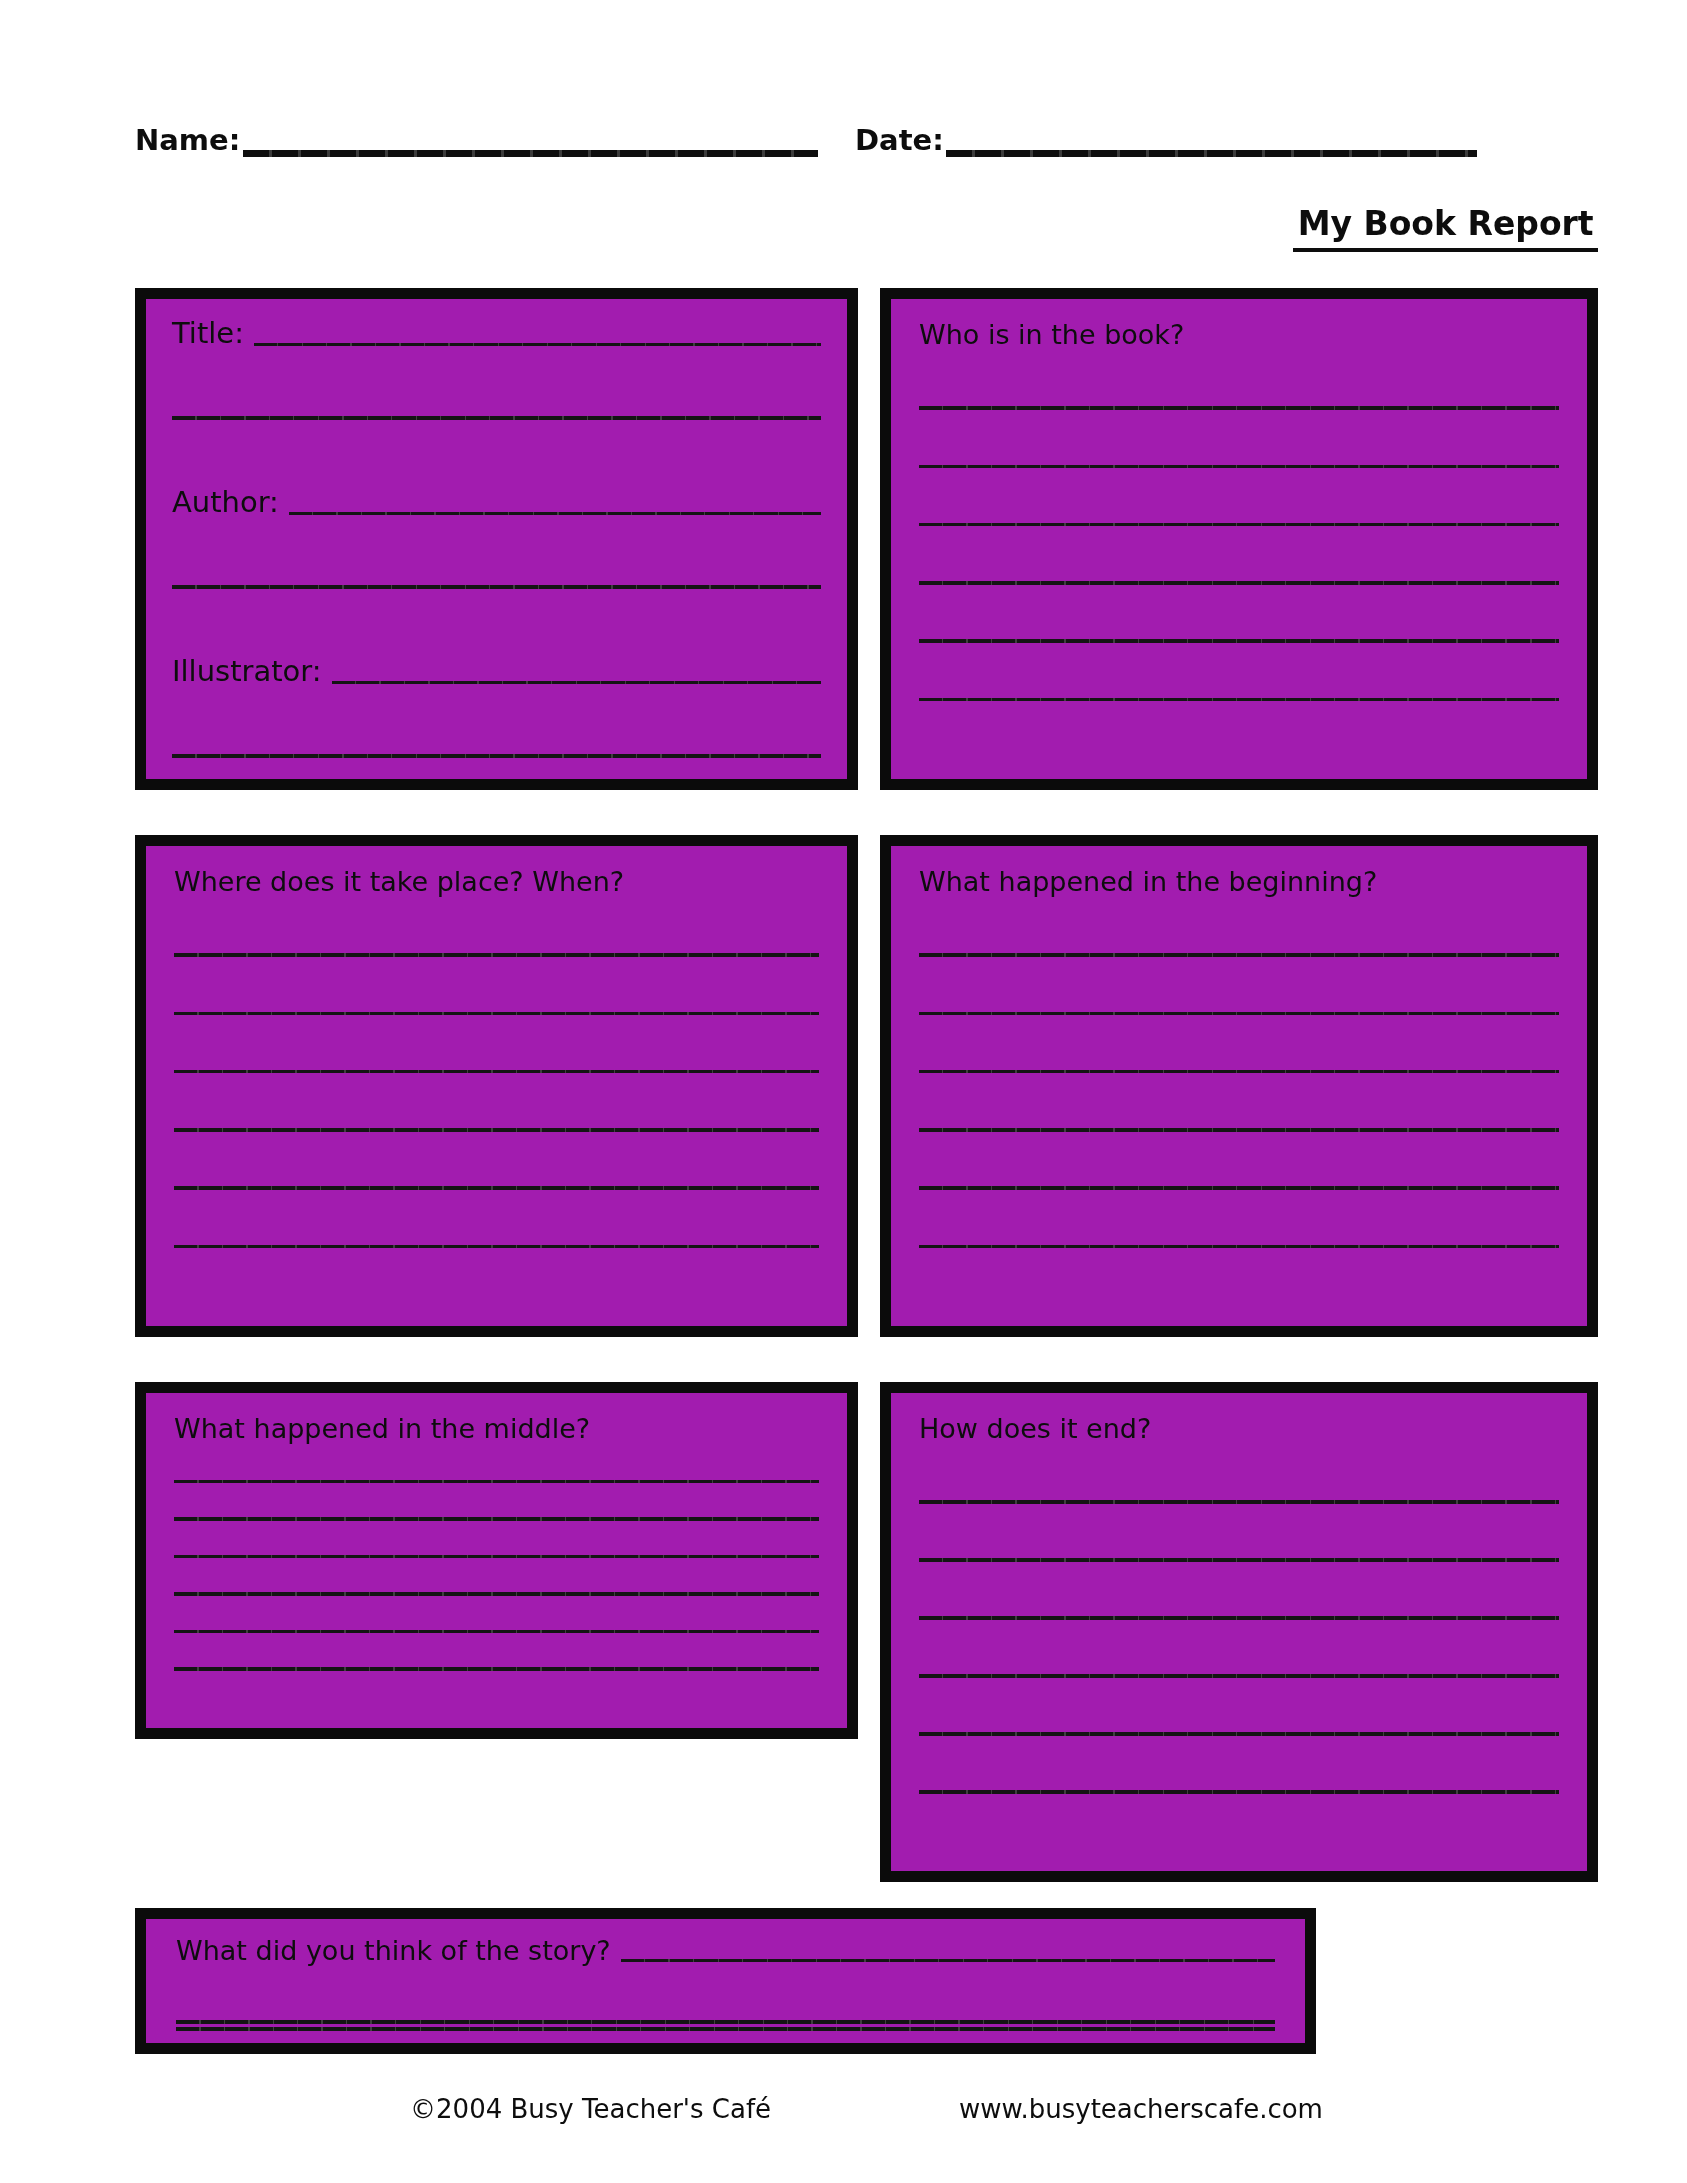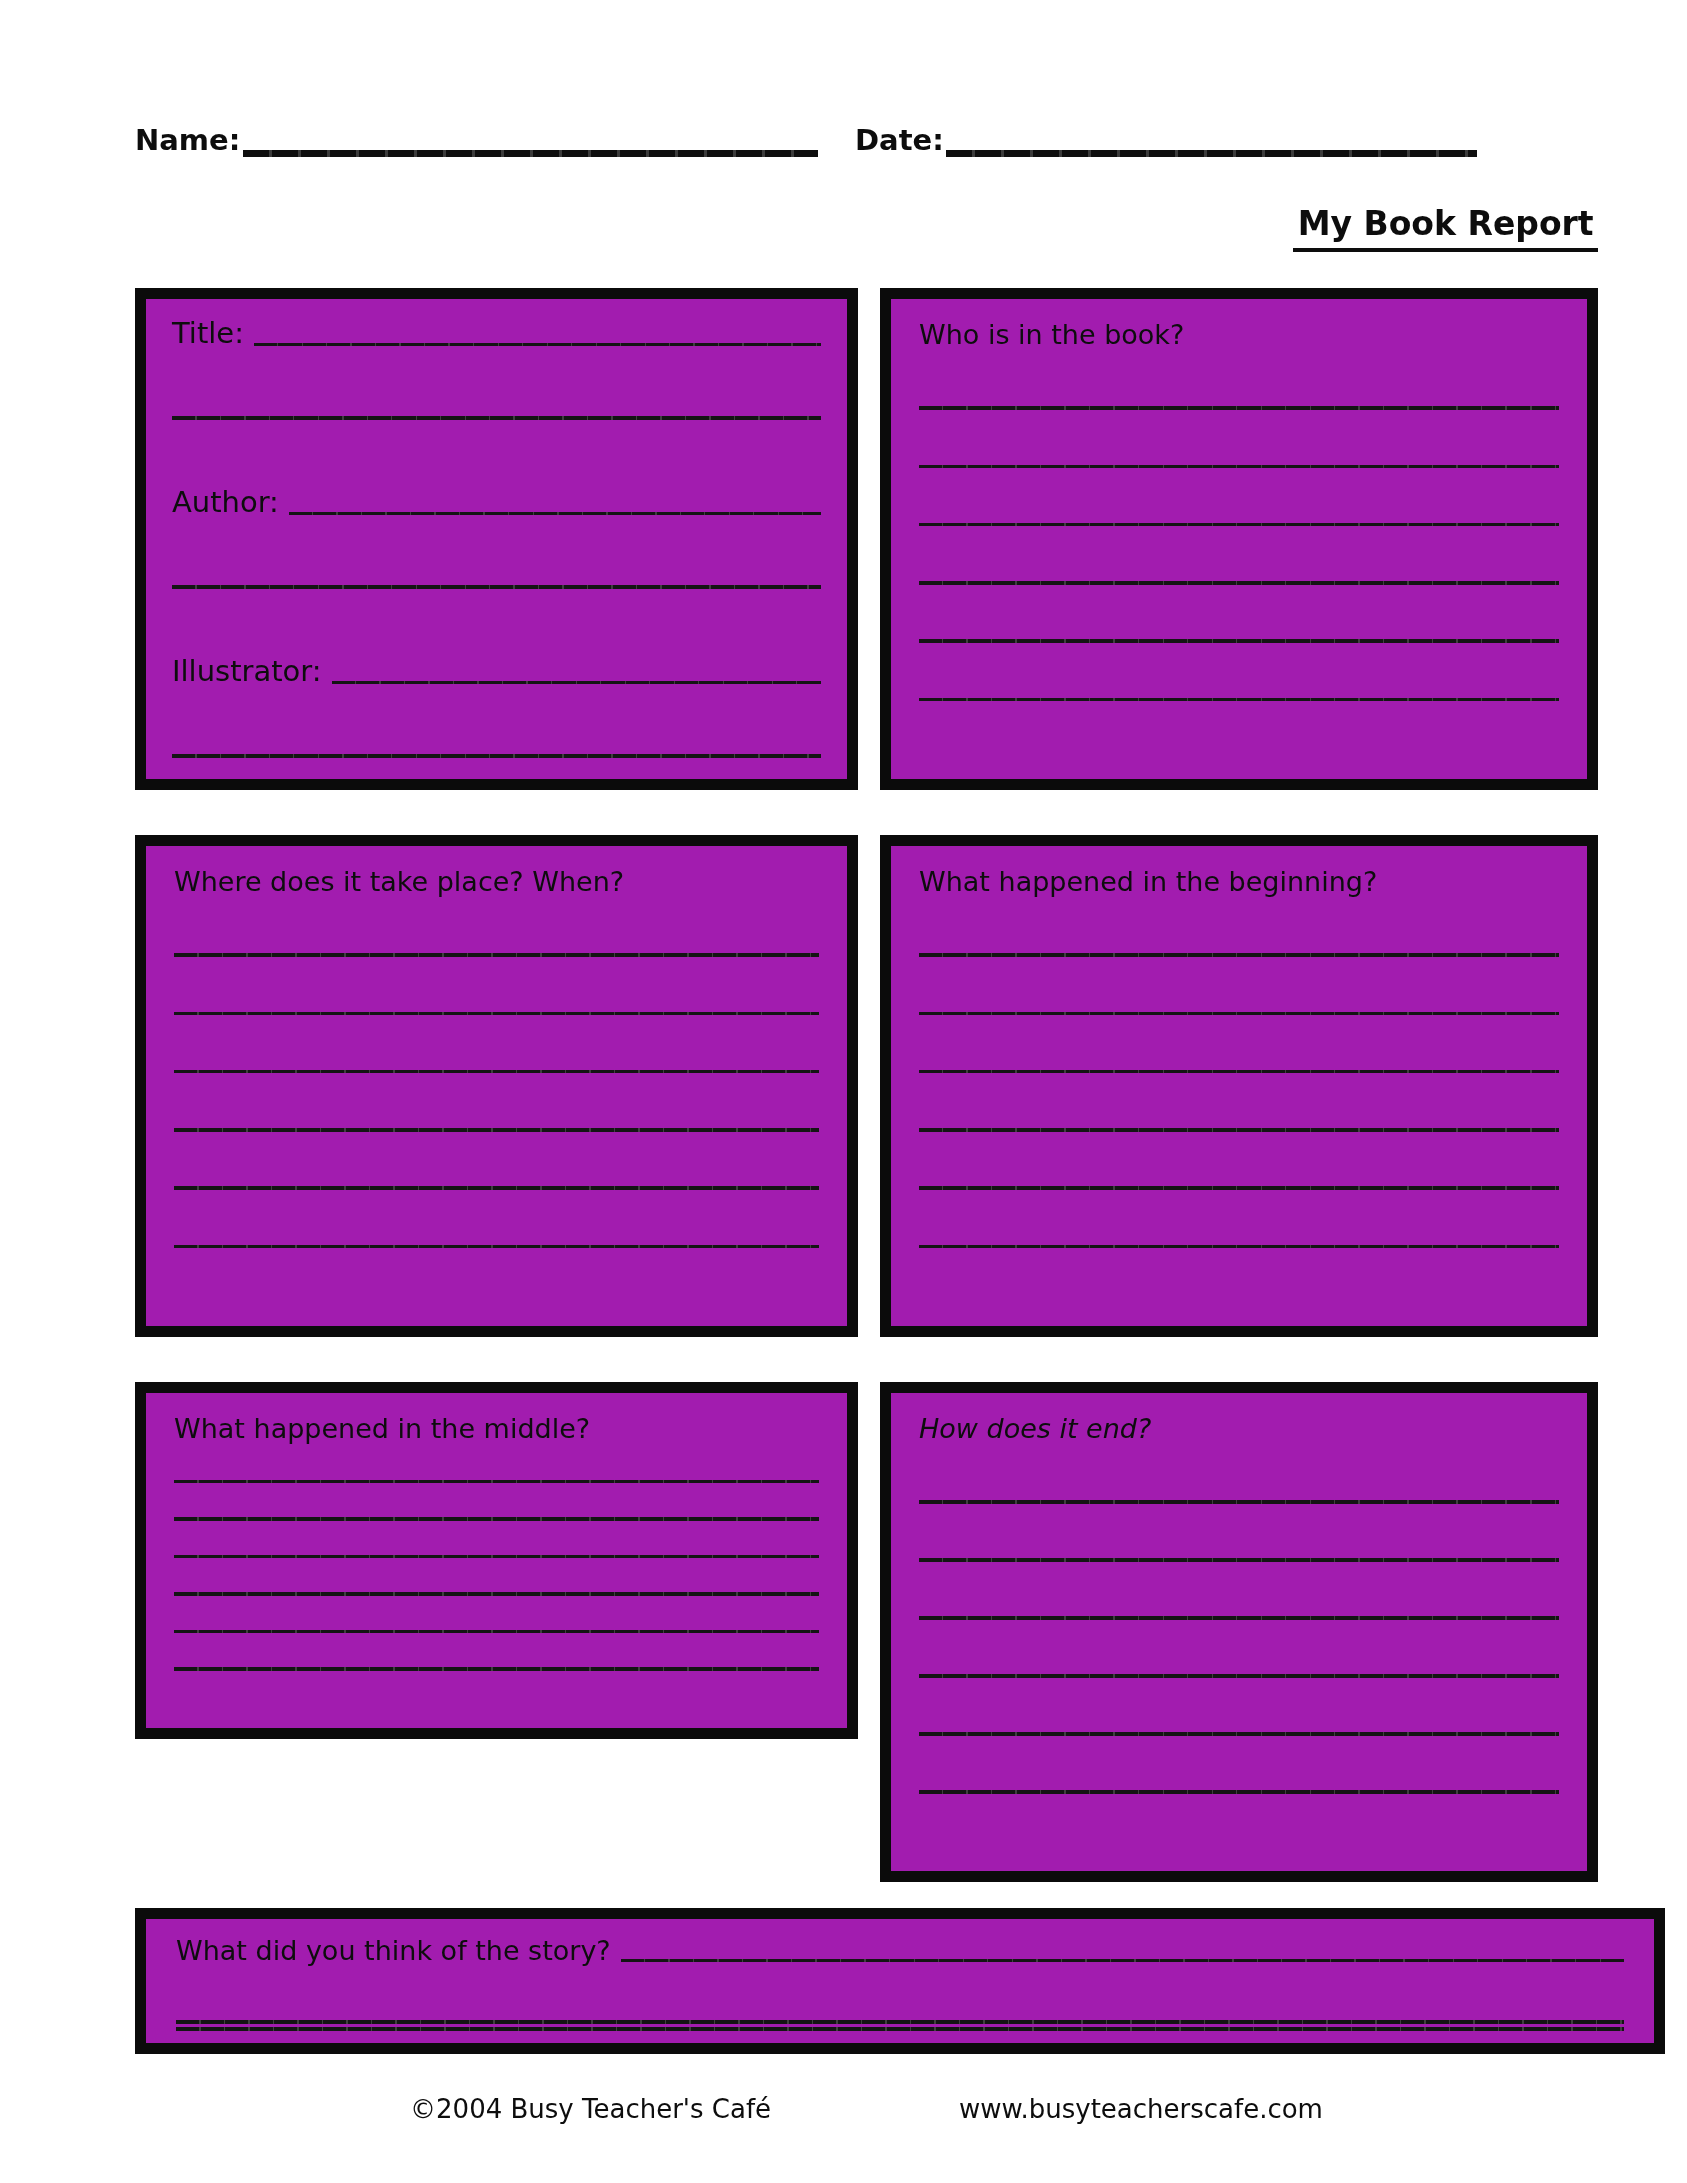--- a/index.html
+++ b/index.html
@@ -37,22 +37,22 @@
   .box{
     position:absolute;box-sizing:border-box;
     border:11.4px solid #0b0b0b;background:#a21caf;
     display:flex;flex-direction:column;
   }
   #box-book-info {left:135px; top:288px;  width:723px;  height:502px; padding:15.7px 26px 21px;}
   #box-characters{left:880px;top:288px;  width:718px;  height:502px; padding:17.5px 28px 23px;}
   #box-setting   {left:135px; top:835px;  width:723px;  height:502px; padding:17.5px 28px 23px;}
   #box-beginning {left:880px;top:835px;  width:718px;  height:502px; padding:17.5px 28px 23px;}
   #box-middle    {left:135px; top:1382px; width:723px;  height:357px; padding:17.5px 28px 23px;}
-  #box-end       {left:880px;top:1382px; width:718px;  height:500px; padding:17.5px 28px 23px;font-style:italic;}
-  #box-opinion   {left:135px; top:1908px; width:1530px; height:146px; padding:14px 30px 8.7px;gap:24px;}
+  #box-end       {left:880px;top:1382px; width:718px;  height:500px; padding:17.5px 28px 23px;}
+  #box-opinion   {left:135px; top:1908px; width:1181px; height:146px; padding:14px 30px 8.7px;gap:24px;}
 
   .q-header{font-size:27px;line-height:1.3;white-space:nowrap;}
   .lines{flex:1;display:flex;flex-direction:column;justify-content:space-evenly;}
   .blank-line{
     height:3.5px;
     background:repeating-linear-gradient(90deg,#141414 0 23px,#3f3f3f 23px 24.5px);
   }
 
   
   .info-stack{flex:1;display:flex;flex-direction:column;justify-content:space-between;}

